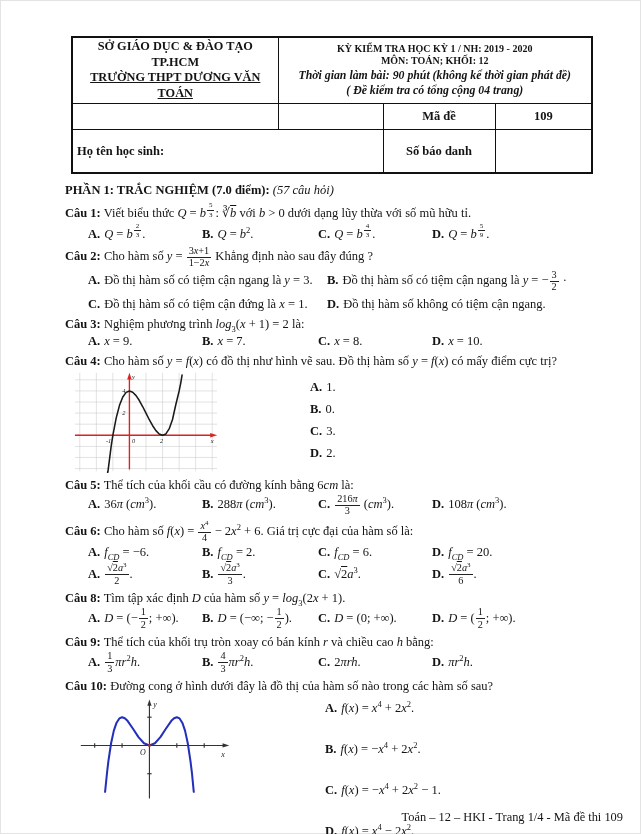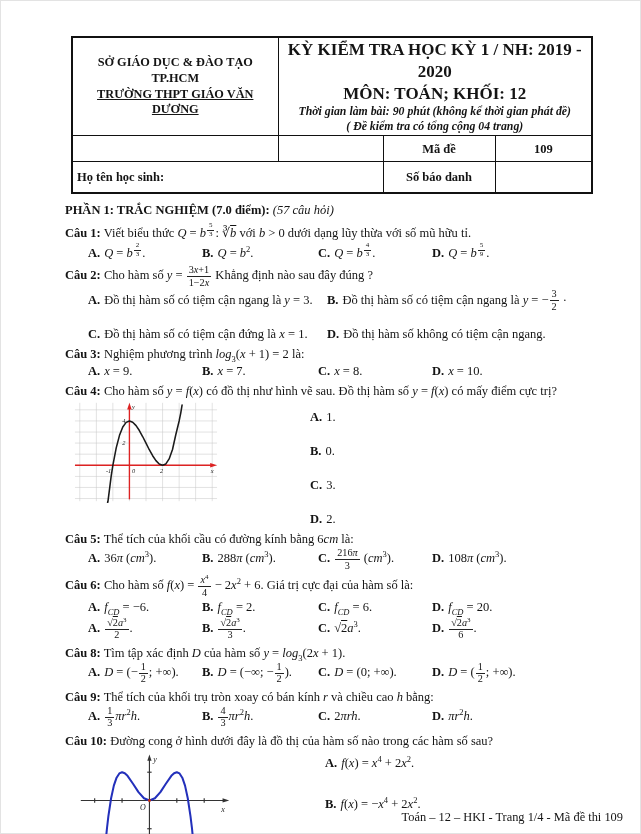--- a/index.html
+++ b/index.html
@@ -11,45 +11,45 @@
     box-shadow:inset 0 0 0 1px #e3e3e3;
   }
   
   table.hdr{border-collapse:collapse;margin:36px 0 0 71px;table-layout:fixed;width:520px;}
   table.hdr td{border:1px solid #111;padding:1px 4px;vertical-align:middle;}
   table.hdr{border:2px solid #111;}
   td.school-cell{text-align:center;vertical-align:top;padding-top:4px;}
   .dept{font-weight:bold;font-size:12.3px;}
   .school{font-weight:bold;font-size:12.3px;text-decoration:underline;}
   td.exam-cell{text-align:center;vertical-align:top;padding-top:3px;}
-  .exam-title,.exam-subject{font-weight:bold;font-size:17px;}
+  .exam-title,.exam-subject{font-weight:bold;font-size:10px;}
   .exam-time,.exam-pages{font-style:italic;font-weight:600;font-size:11.8px;text-align:center;}
-  .r2{height:26px;} .r3{height:31px;}
+  .r2{height:26px;} .r3{height:44px;}
   .cell-center{text-align:center;font-weight:bold;}
   .cell-name{font-weight:bold;vertical-align:bottom;padding-bottom:4px;}
   
   .content{margin:8px 16px 0 65px;}
   .sec-title{margin:2px 0 4px 0;}
   .q{margin:0 0 3px 0;}
   .stem{margin:4px 0 1px 0;}
   .opts4{display:grid;grid-template-columns:114px 116px 114px auto;margin-left:23px;align-items:baseline;margin-bottom:2px;}
-  .opts2{display:grid;grid-template-columns:239px auto;margin-left:23px;align-items:baseline;row-gap:14px;margin-bottom:2px;}
+  .opts2{display:grid;grid-template-columns:239px auto;margin-left:23px;align-items:baseline;row-gap:3px;margin-bottom:2px;}
   .okey{font-weight:bold;margin-right:4px;}
   .opt{padding-right:4px;}
   
   i{font-style:italic;}
   sup{font-size:.68em;line-height:0;}
   sub{font-size:.68em;line-height:0;}
   frac{display:inline-block;text-align:center;vertical-align:middle;line-height:1.02;font-size:.82em;padding:0 1px;}
   frac fn{display:block;border-bottom:1px solid #222;padding:0 2px .5px 2px;}
   frac fd{display:block;padding-top:.5px;}
   ov{text-decoration:overline;}
   
   .fig-row{display:flex;align-items:flex-start;margin:2px 0 2px 0;}
-  .fig-opts4{display:flex;flex-direction:column;gap:18px;padding-top:8px;}
+  .fig-opts4{display:flex;flex-direction:column;gap:6px;padding-top:8px;}
   .fig-opts10{display:flex;flex-direction:column;gap:25px;padding-top:4px;}
   svg .ggrid line{stroke:var(--grid_gray,#c9c9c9);stroke-width:.6;}
   svg .gaxis{stroke:var(--axis_red,#dd2222);stroke-width:1.5;fill:none;}
   svg .gaxis-fill{fill:var(--axis_red,#dd2222);}
   svg .gaxis2{stroke:#333;stroke-width:1.3;fill:none;}
   svg .gaxis2-fill{fill:#333;}
   svg .gcurve1{stroke:var(--curve_black,#1a1a1a);stroke-width:1.7;fill:none;stroke-linejoin:round;stroke-linecap:round;}
   svg .gcurve2{stroke:var(--curve_blue,#2330bb);stroke-width:2.3;fill:none;stroke-linejoin:round;stroke-linecap:round;}
   svg text{font-family:"Liberation Serif",serif;font-style:italic;fill:#222;}
   .footer{position:absolute;right:18px;bottom:8px;font-size:12.4px;}
@@ -63,21 +63,21 @@
     <colgroup>
         <col style="width:206px">
         <col style="width:105px">
         <col style="width:112px">
         <col style="width:97px">
       </colgroup>
     <tbody>
         <tr style="height:62px">
       <td class="school-cell">
         <div class="dept">SỞ GIÁO DỤC &amp; ĐÀO TẠO TP.HCM</div>
-        <div class="school">TRƯỜNG THPT GIÁO VĂN DƯƠNG</div>
+        <div class="school">TRƯỜNG THPT DƯƠNG VĂN TOÁN</div>
       </td>
       <td class="exam-cell" colspan="3">
         <div class="exam-title">KỲ KIỂM TRA HỌC KỲ 1 / NH: 2019 - 2020</div>
         <div class="exam-subject">MÔN: TOÁN; KHỐI: 12</div>
         <div class="exam-time">Thời gian làm bài: 90 phút (không kể thời gian phát đề)</div>
         <div class="exam-pages">( Đề kiểm tra có tổng cộng 04 trang)</div>
       </td>
     </tr>
     <tr class="r2">
       <td></td>

